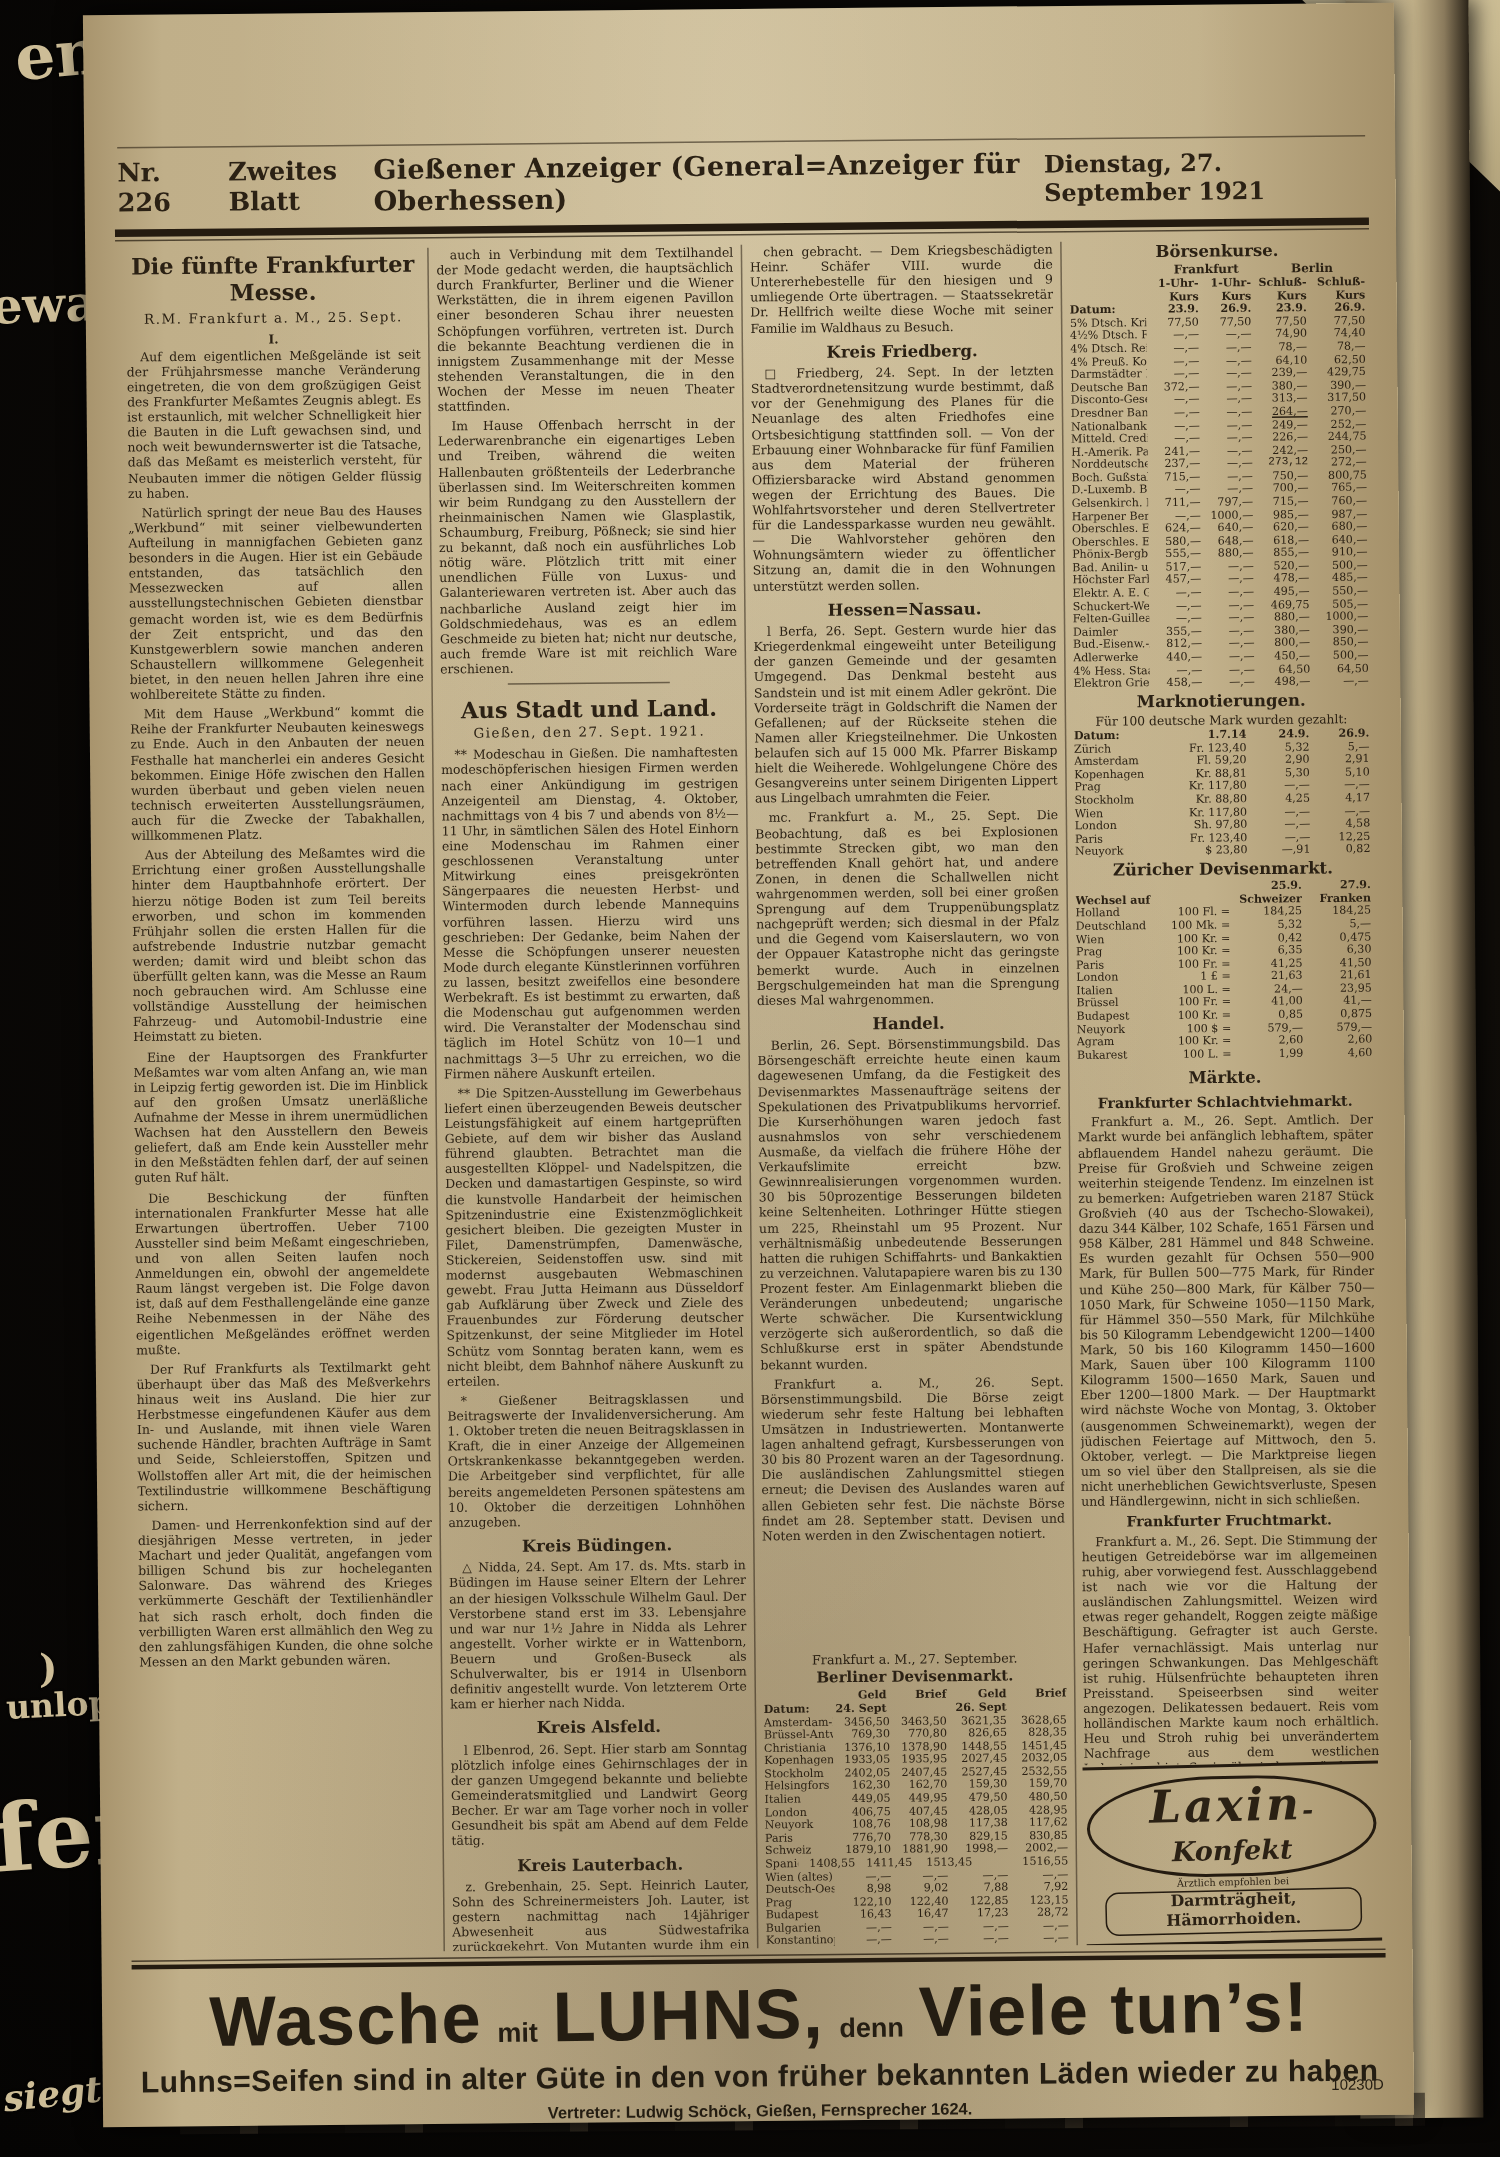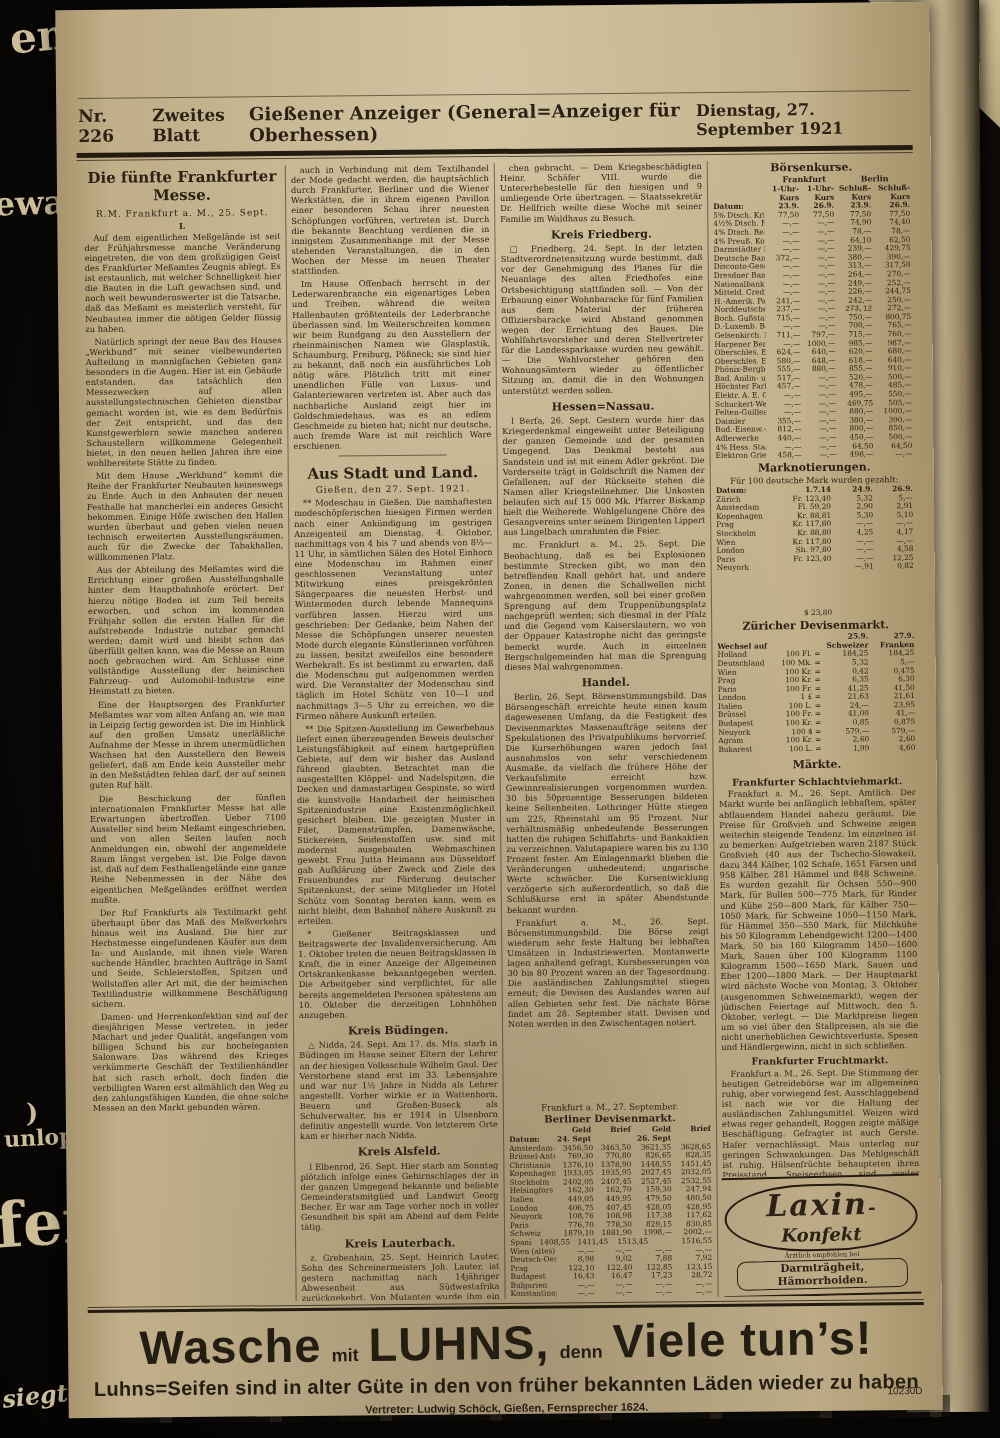--- a/index.html
+++ b/index.html
@@ -231,21 +231,21 @@
                 <span class="tcell" style="width: 38px;">2402,05</span>
                 <span class="tcell" style="width: 38px;">2407,45</span>
                 <span class="tcell" style="width: 40px;">2527,45</span>
                 <span class="tcell" style="width: 40px;">2532,55</span>
               </div>
               <div class="trow">
                 <span class="tcell tname" style="flex: 1 1 auto;">Helsingfors</span>
                 <span class="tcell" style="width: 38px;">162,30</span>
                 <span class="tcell" style="width: 38px;">162,70</span>
                 <span class="tcell" style="width: 40px;">159,30</span>
-                <span class="tcell" style="width: 40px;">247,94</span>
+                <span class="tcell" style="width: 40px;">159,70</span>
               </div>
               <div class="trow">
                 <span class="tcell tname" style="flex: 1 1 auto;">Italien</span>
                 <span class="tcell" style="width: 38px;">449,05</span>
                 <span class="tcell" style="width: 38px;">449,95</span>
                 <span class="tcell" style="width: 40px;">479,50</span>
                 <span class="tcell" style="width: 40px;">480,50</span>
               </div>
               <div class="trow">
                 <span class="tcell tname" style="flex: 1 1 auto;">London</span>
@@ -408,21 +408,21 @@
                   <span class="tcell tname" style="flex: 1 1 auto;">Disconto-Gesellschaft</span>
                   <span class="tcell" style="width: 35px;">—,—</span>
                   <span class="tcell" style="width: 35px;">—,—</span>
                   <span class="tcell" style="width: 37px;">313,—</span>
                   <span class="tcell" style="width: 39px;">317,50</span>
                 </div>
                 <div class="trow">
                   <span class="tcell tname" style="flex: 1 1 auto;">Dresdner Bank</span>
                   <span class="tcell" style="width: 35px;">—,—</span>
                   <span class="tcell" style="width: 35px;">—,—</span>
-                  <span class="tcell" style="width: 37px;">264,—</span>
+                  <span class="tcell" style="width: 37px; text-decoration: underline;">264,—</span>
                   <span class="tcell" style="width: 39px;">270,—</span>
                 </div>
                 <div class="trow">
                   <span class="tcell tname" style="flex: 1 1 auto;">Nationalbank f. D.</span>
                   <span class="tcell" style="width: 35px;">—,—</span>
                   <span class="tcell" style="width: 35px;">—,—</span>
                   <span class="tcell" style="width: 37px;">249,—</span>
                   <span class="tcell" style="width: 39px;">252,—</span>
                 </div>
                 <div class="trow">
@@ -623,21 +623,21 @@
                   <span class="tcell" style="width: 40px;">4,58</span>
                 </div>
                 <div class="trow">
                   <span class="tcell tname" style="flex: 1 1 auto;">Paris</span>
                   <span class="tcell" style="width: 56px;">Fr. 123,40</span>
                   <span class="tcell" style="width: 42px;">—,—</span>
                   <span class="tcell" style="width: 40px;">12,25</span>
                 </div>
                 <div class="trow">
                   <span class="tcell tname" style="flex: 1 1 auto;">Neuyork</span>
-                  <span class="tcell" style="width: 56px; margin-top: 46px;">$ 23,80</span>
+                  <span class="tcell" style="width: 56px;">$ 23,80</span>
                   <span class="tcell" style="width: 42px;">—,91</span>
                   <span class="tcell" style="width: 40px;">0,82</span>
                 </div>
               </div>
           </div>
 
           <div>
             <div class="tbl-title">Züricher Devisenmarkt.</div>
             <div class="thead">
                 <div class="trow">

